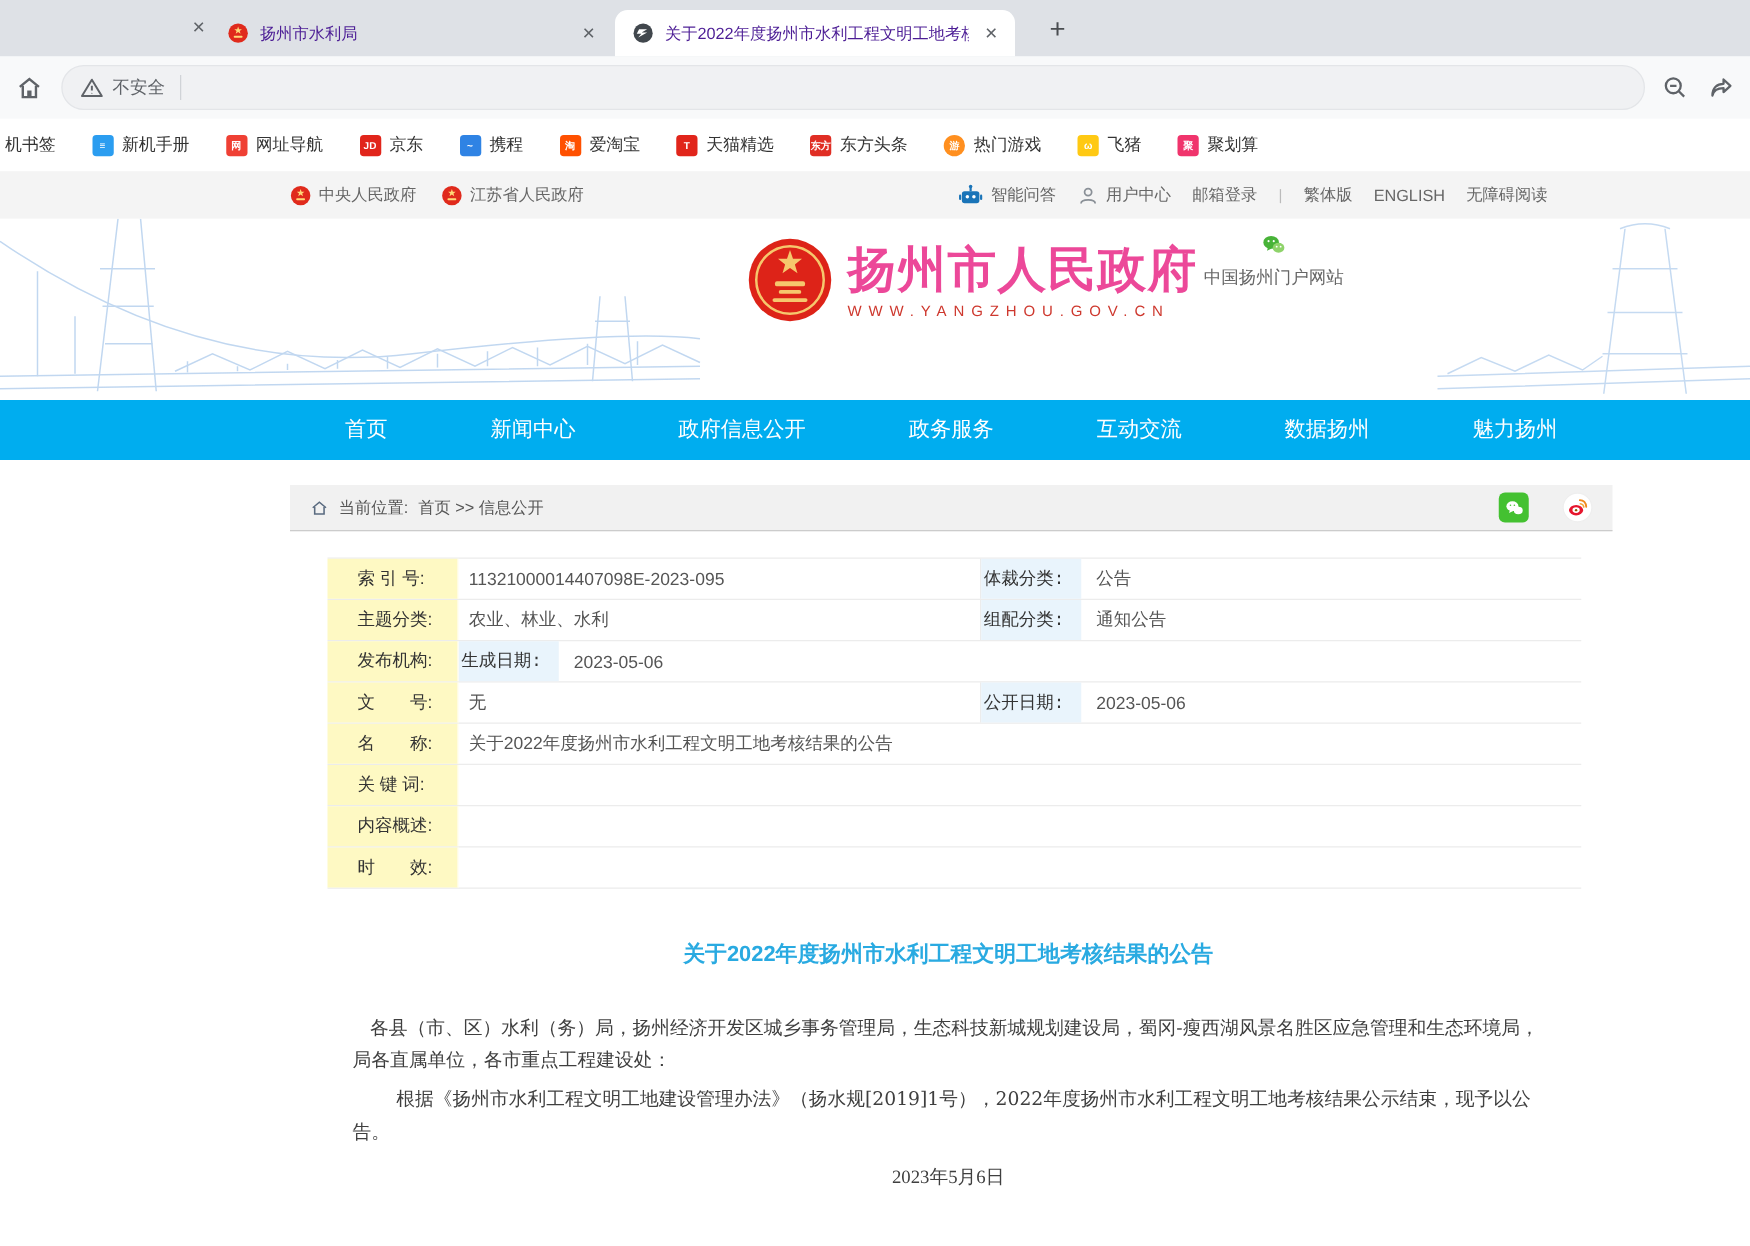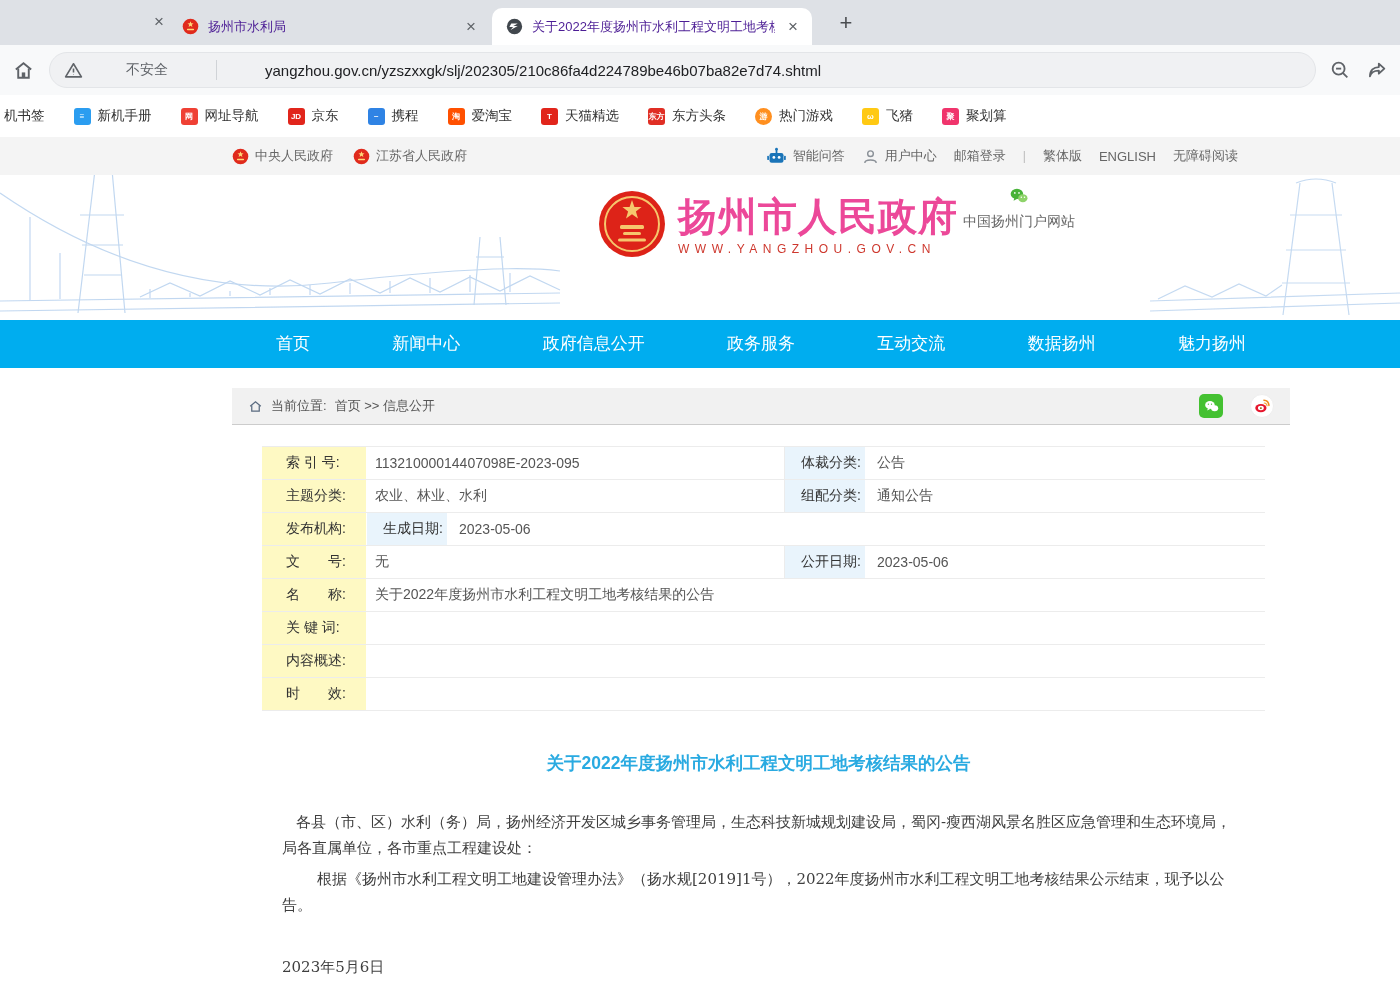--- a/index.html
+++ b/index.html
@@ -17,21 +17,21 @@
   .tab.active { left:492px; width:320px; background:#fff; border-radius:10px 10px 0 0; }
   .tab .ttitle { flex:1; font-size:13px; color:#4c1d95; white-space:nowrap; overflow:hidden; }
   .fav { width:17px; height:17px; flex:0 0 auto; display:flex; }
   .newtab { position:absolute; left:832px; top:9px; width:28px; height:28px; text-align:center;
             font-size:22px; line-height:27px; color:#4a4d51; cursor:pointer; }
 
   .toolbar { height:50px; background:#f8f9fa; display:flex; align-items:center;
              padding:0 10px 0 12px; gap:13px; }
   .tool-ic { width:24px; height:24px; flex:0 0 auto; display:flex; align-items:center; cursor:pointer; }
   .addr { flex:1; height:36px; background:#f0f1f3; border:1px solid #e3e5e8; border-radius:18px;
-          display:flex; align-items:center; padding:0 14px; min-width:0;gap:36px; }
+          display:flex; align-items:center; padding:0 14px; min-width:0; }
   .addr .sec { font-size:14px; color:#5f6368; margin:0 4px 0 7px; white-space:nowrap; }
   .addr .sep { width:1px; height:20px; background:#d0d3d7; margin:0 12px 0 8px; }
   .addr .url { font-size:15px; color:#202124; white-space:nowrap; overflow:hidden; }
 
   .bookmarks { height:42px; background:#fff; display:flex; align-items:center;
                gap:29px; padding-left:4px; }
   .bm { display:flex; align-items:center; gap:7px; cursor:pointer; white-space:nowrap; }
   .bm-label { font-size:13.5px; color:#333;font-family:Liberation Serif, serif; }
   .bm-icon { width:17px; height:17px; border-radius:3px; color:#fff; font-size:8px; font-weight:bold;
              display:flex; align-items:center; justify-content:center; font-style:normal; }
@@ -77,31 +77,31 @@
   .share-btn.wechat { background:#44c131; border-radius:5px; }
   .share-btn.weibo { background:#fff; border-radius:50%; border:1px solid #eee; }
 
   .meta { margin:21px 25px 0 30px; border-top:1px solid #ececec; }
   .mrow { display:flex; height:33px; border-bottom:1px solid #ececec; font-size:14px; }
   .mlabel { width:105px; background:#fef9c3; color:#333; display:flex; align-items:center;
             padding-left:24px; border-right:1px solid #fff; white-space:pre; }
   .mval { width:418px; display:flex; align-items:center; padding-left:8px; color:#555;
           border-right:1px solid #ececec; }
   .mval.full { flex:1; border-right:none; }
-  .mlabel2 { width:80px; background:#e9f4fc; color:#333; display:flex; align-items:center; padding-left:16px; }
+  .mlabel2 { width:80px; background:#e9f4fc; color:#333; display:flex; align-items:center; padding-left:2px;font-family:Liberation Mono, monospace; }
   .mval2 { flex:1; display:flex; align-items:center; padding-left:12px; color:#555; }
 
   .article { padding:0 55px 0 50px;
              font-family:"DejaVu Serif","Liberation Serif",serif; }
   .art-title { margin-top:40px; text-align:center; color:#29aae1; font-size:17.5px; font-weight:bold;
                font-family:"Liberation Sans","DejaVu Sans",sans-serif; }
   .article p { font-size:15px; color:#3f3f3f; line-height:26px; }
   .p1 { margin-top:34px; text-indent:14px; }
   .p2 { margin-top:5px; text-indent:35px; }
-  .art-date { margin-top:40px; text-align:left; font-size:15px; color:#3f3f3f; }
+  .art-date { margin-top:14px; text-align:center; font-size:15px; color:#3f3f3f;font-family:Liberation Serif, serif; }
 </style>
 </head>
 <body>
 
 <div class="tabstrip">
   <span class="tclose edge">×</span>
 
   <div class="tab inactive">
     <span class="fav">
       <svg width="17" height="17" viewBox="0 0 24 24">
@@ -140,21 +140,20 @@
   <div class="addr">
     <span style="display:flex">
       <svg width="19" height="19" viewBox="0 0 24 24" fill="none" stroke="#5f6368" stroke-width="2">
           <path d="M12 3.5 L22 20 H2 Z" stroke-linejoin="round"></path>
           <line x1="12" y1="9.5" x2="12" y2="14.5"></line>
           <circle cx="12" cy="17.2" r="0.6" fill="#5f6368" stroke="none"></circle>
         </svg>
     </span>
     <span class="sec">不安全</span>
     <span class="sep"></span>
-    <span class="url">yangzhou.gov.cn/yzszxxgk/slj/202305/210c86fa4d224789be46b07ba82e7d74.shtml</span>
   </div>
 
   <span class="tool-ic">
     <svg width="22" height="22" viewBox="0 0 24 24" fill="none" stroke="#5f6368" stroke-width="2">
         <circle cx="10.5" cy="10.5" r="6.5"></circle>
         <line x1="15.3" y1="15.3" x2="20" y2="20"></line>
         <line x1="7.7" y1="10.5" x2="13.3" y2="10.5"></line>
       </svg>
   </span>
   <span class="tool-ic">

